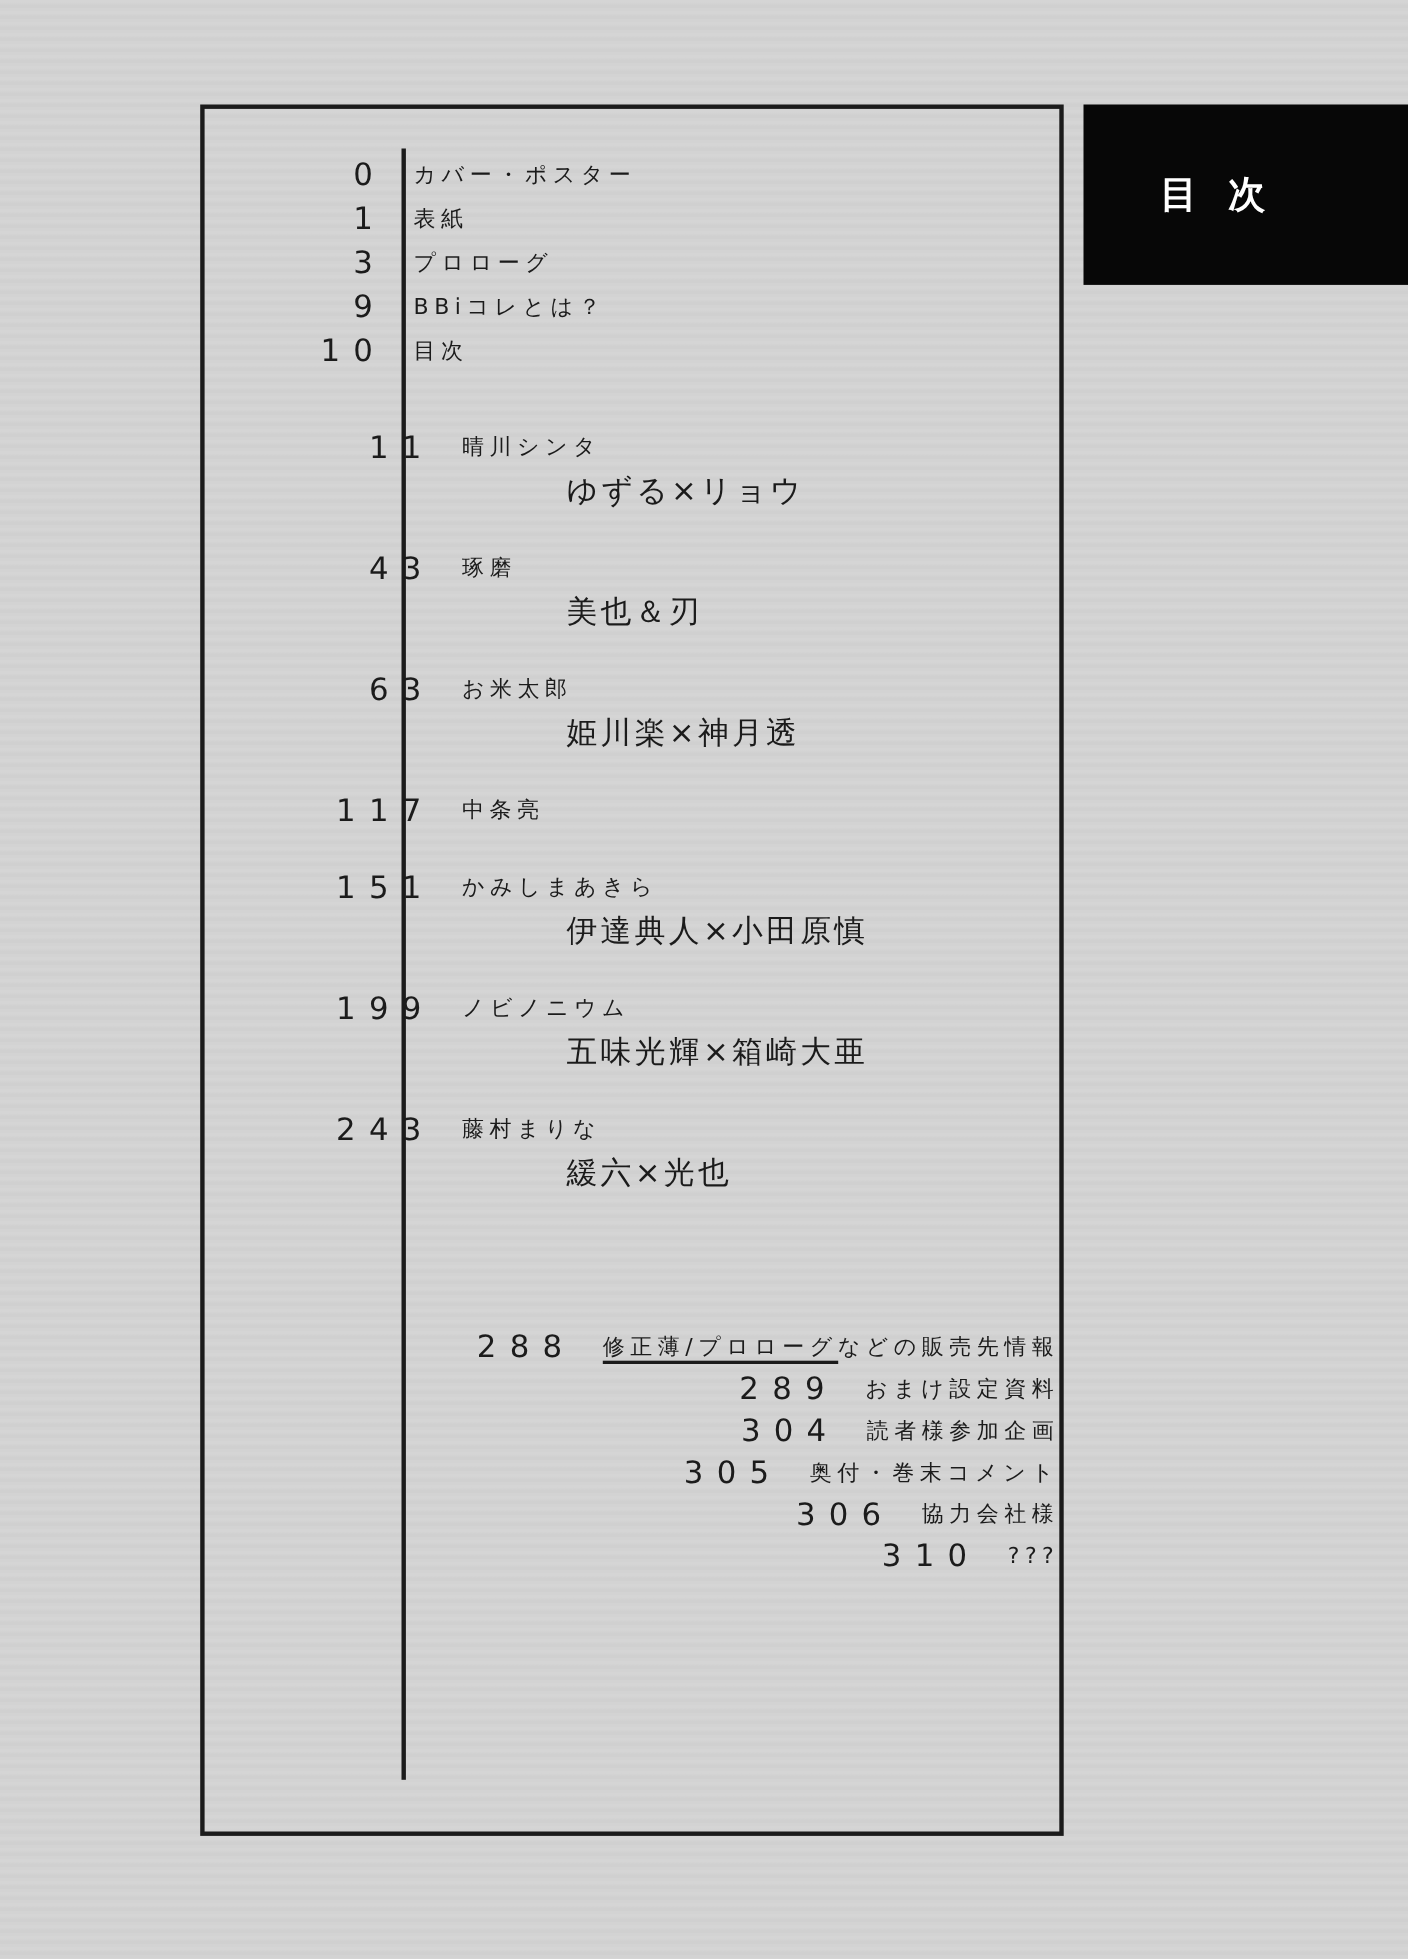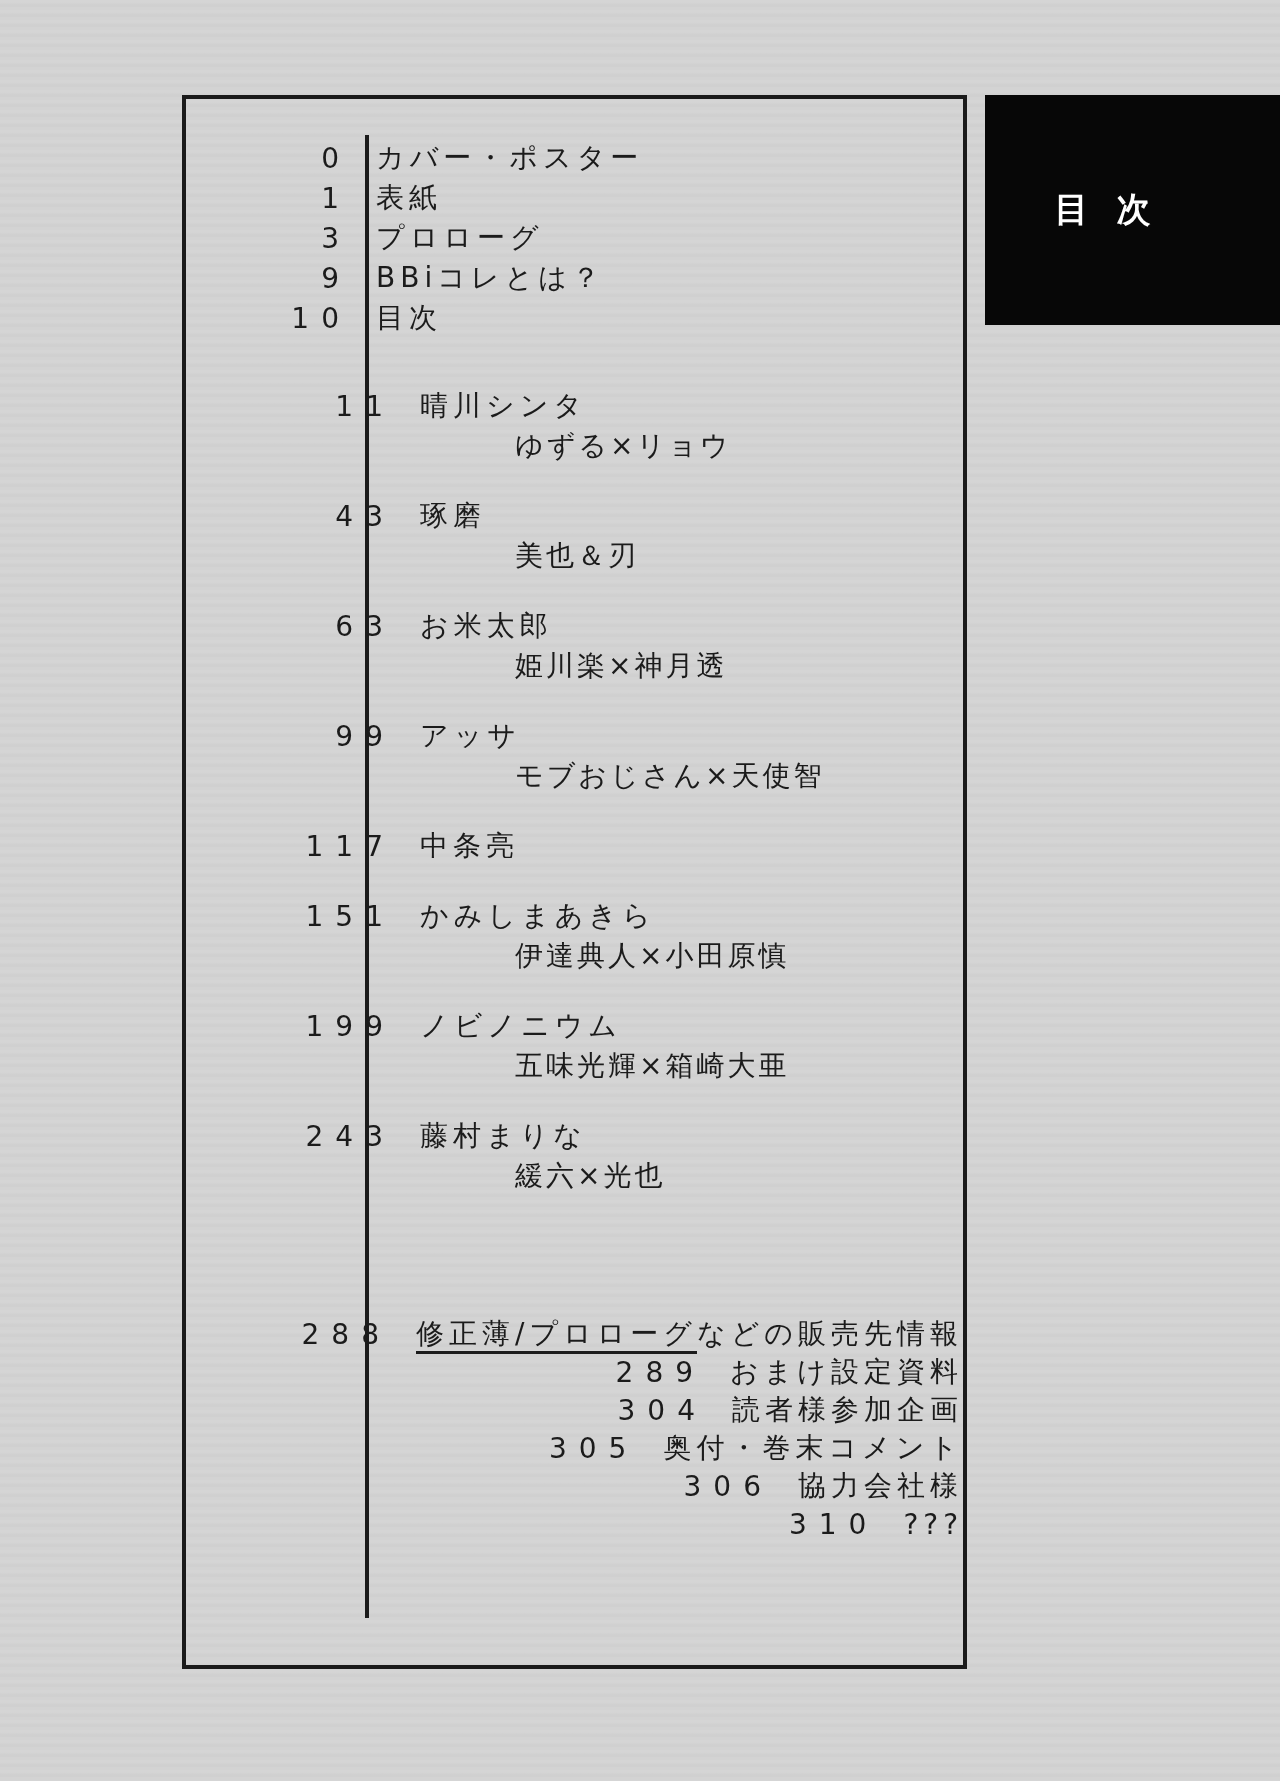--- a/index.html
+++ b/index.html
@@ -30,38 +30,38 @@
     position:absolute; left:0; top:0; right:0;
     padding-top:39px;
   }
   .row{display:flex; align-items:center; height:40px;}
   .num{
     width:165px; flex:0 0 165px; text-align:right;
     font-size:28px; letter-spacing:12px; margin-right:-12px;
     white-space:nowrap;
   }
   .ttl{
-    margin-left:37px; font-size:28px; letter-spacing:5px; white-space:nowrap;
+    margin-left:37px; font-size:20px; letter-spacing:5px; white-space:nowrap;
   }
   .front-block{margin-bottom:48px;}
   .story{margin-bottom:30px;margin-left:44px;}
   .story .pairing-row{display:flex; height:40px; align-items:center;padding-left:43px;}
   .pairing{
     margin-left:37px; padding-left:52px;
     font-size:28px; letter-spacing:3px; white-space:nowrap;
   }
   .pairing:empty{display:none;}
   .stories-block{margin-bottom:119px;}
   .back-block .row{height:38px;justify-content:flex-end;}
   .u{
     border-bottom:3px solid var(--ink);
     padding-bottom:1px;
   }
   .header-box{
-    position:absolute; left:985px; top:95px; width:295px; height:230px;
+    position:absolute; left:985px; top:95px; width:295px; height:164px;
     background:var(--header-bg);
     display:flex; align-items:center; justify-content:center;
     padding-right:60px; box-sizing:border-box;
   }
   .header-title{
     color:var(--header-text);
     font-size:34px; font-weight:bold;
     letter-spacing:8px; margin-right:-8px;
     white-space:nowrap;
   }
@@ -129,30 +129,20 @@
           <div class="row">
             <div class="num">63</div>
             <div class="ttl">お米太郎</div>
           </div>
           <div class="pairing-row">
             <div class="num"></div>
             <div class="pairing">姫川楽×神月透</div>
           </div>
         </div>
 
-        <div class="story">
-          <div class="row">
-            <div class="num">99</div>
-            <div class="ttl">アッサ</div>
-          </div>
-          <div class="pairing-row">
-            <div class="num"></div>
-            <div class="pairing">モブおじさん×天使智</div>
-          </div>
-        </div>
 
         <div class="story">
           <div class="row">
             <div class="num">117</div>
             <div class="ttl">中条亮</div>
           </div>
         </div>
 
         <div class="story">
           <div class="row">

